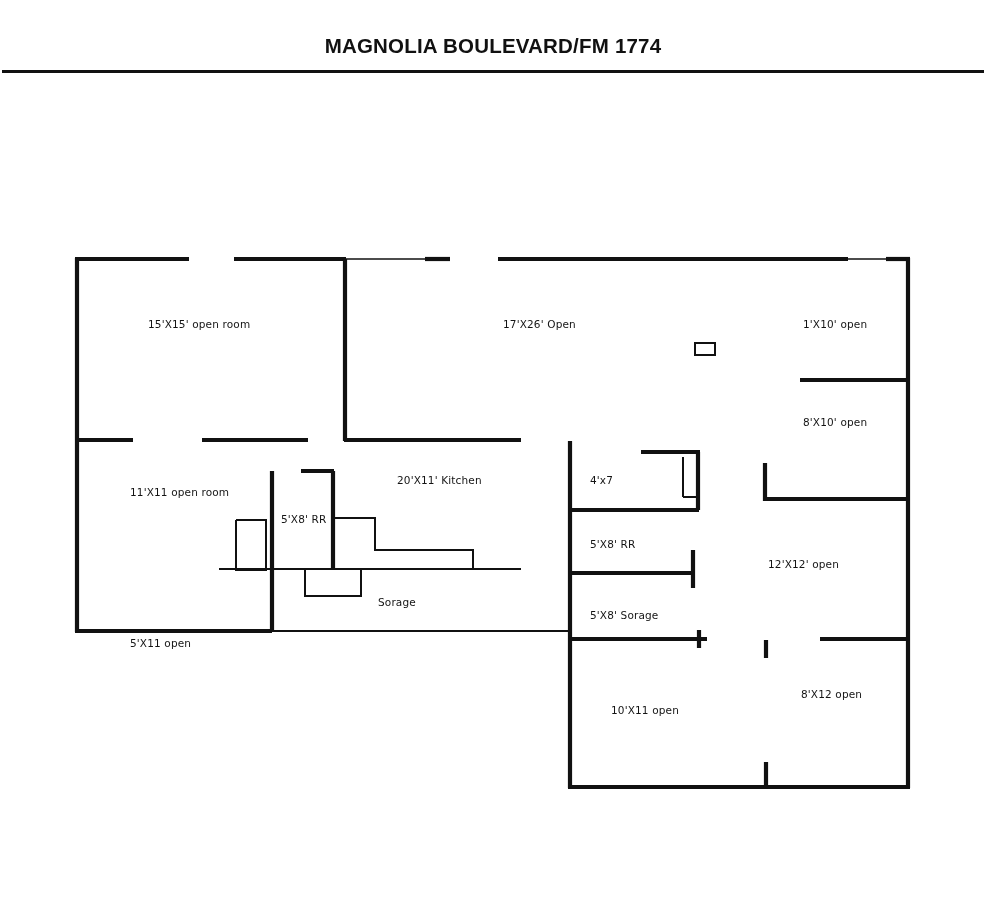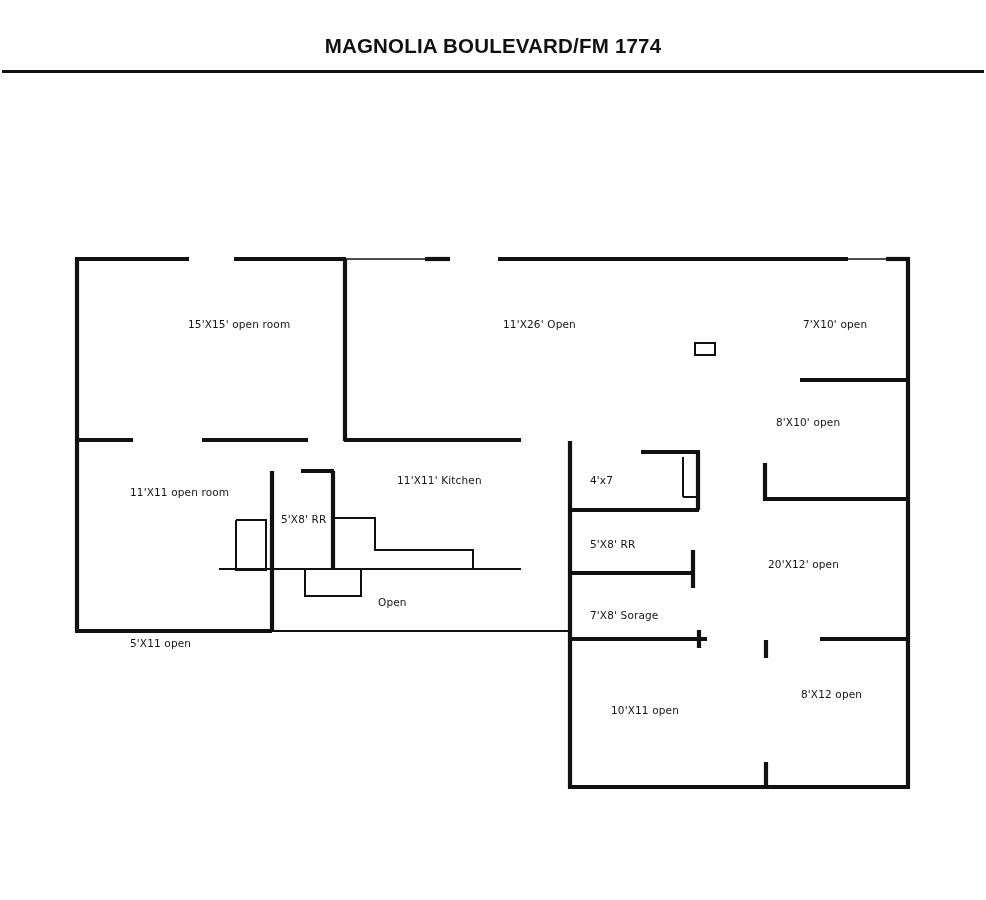--- a/index.html
+++ b/index.html
@@ -145,29 +145,29 @@
     <line class="w-thick" x1="800" y1="380" x2="909" y2="380"></line>
 
     <polyline class="w-thick" points="765,463 765,499 909,499"></polyline>
 
     <line class="w-thick" x1="820" y1="639" x2="909" y2="639"></line>
 
     <rect class="wallbox w-thin" x="695" y="343" width="20" height="12"></rect>
 
   </svg>
 
-  <div class="room-label" style="left:148px;top:318px;margin-left:40px;">15'X15' open room</div>
-  <div class="room-label" style="left:503px;top:318px;">11'X26' Open</div>
-  <div class="room-label" style="left:803px;top:318px;">7'X10' open</div>
-  <div class="room-label" style="left:776px;top:416px;text-align:right;">8'X10' open</div>
+  <div class="room-label" style="left:148px;top:318px;">15'X15' open room</div>
+  <div class="room-label" style="left:503px;top:318px;">17'X26' Open</div>
+  <div class="room-label" style="left:803px;top:318px;">1'X10' open</div>
+  <div class="room-label" style="left:803px;top:416px;text-align:right;">8'X10' open</div>
   <div class="room-label" style="left:130px;top:486px;text-align:right;">11'X11 open room</div>
-  <div class="room-label" style="left:397px;top:474px;">11'X11' Kitchen</div>
+  <div class="room-label" style="left:397px;top:474px;">20'X11' Kitchen</div>
   <div class="room-label" style="left:281px;top:513px;">5'X8' RR</div>
   <div class="room-label" style="left:590px;top:474px;">4'x7</div>
   <div class="room-label" style="left:590px;top:538px;">5'X8' RR</div>
-  <div class="room-label" style="left:590px;top:609px;">7'X8' Sorage</div>
-  <div class="room-label" style="left:768px;top:558px;">20'X12' open</div>
+  <div class="room-label" style="left:590px;top:609px;">5'X8' Sorage</div>
+  <div class="room-label" style="left:768px;top:558px;">12'X12' open</div>
   <div class="room-label" style="left:130px;top:596px;margin-top:41px;">5'X11 open</div>
-  <div class="room-label" style="left:378px;top:596px;">Open</div>
+  <div class="room-label" style="left:378px;top:596px;">Sorage</div>
   <div class="room-label" style="left:611px;top:704px;">10'X11 open</div>
   <div class="room-label" style="left:801px;top:688px;">8'X12 open</div>
 
 </div>
 
 </body></html>

